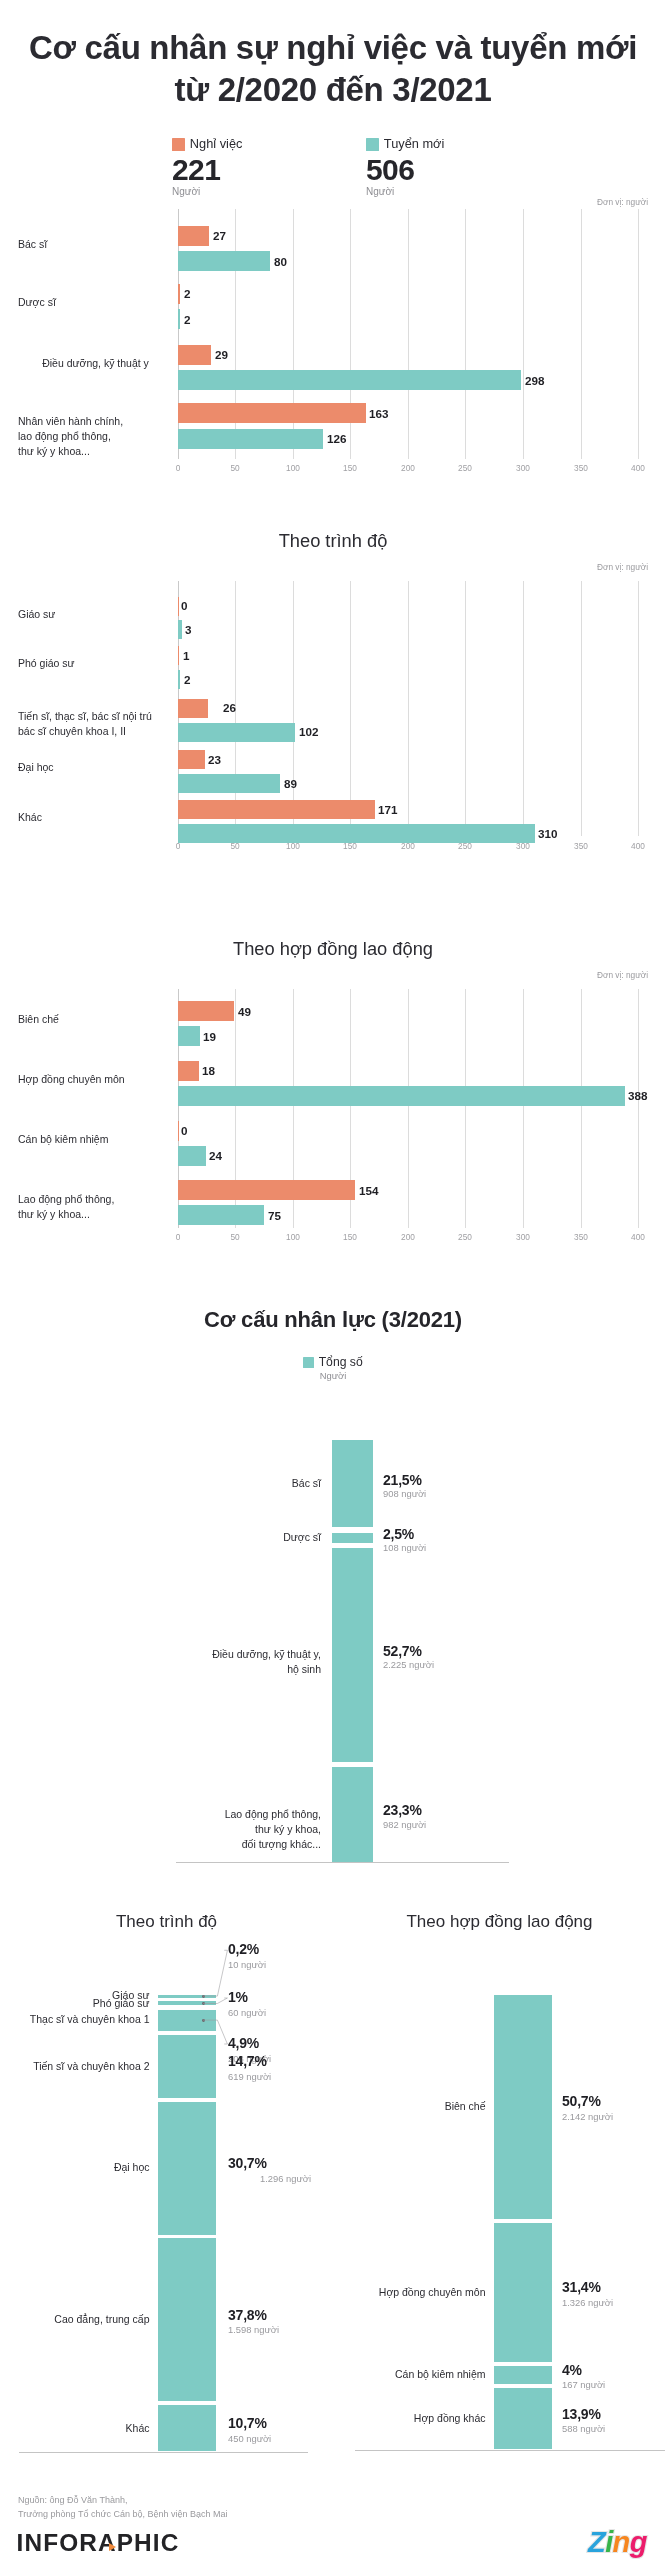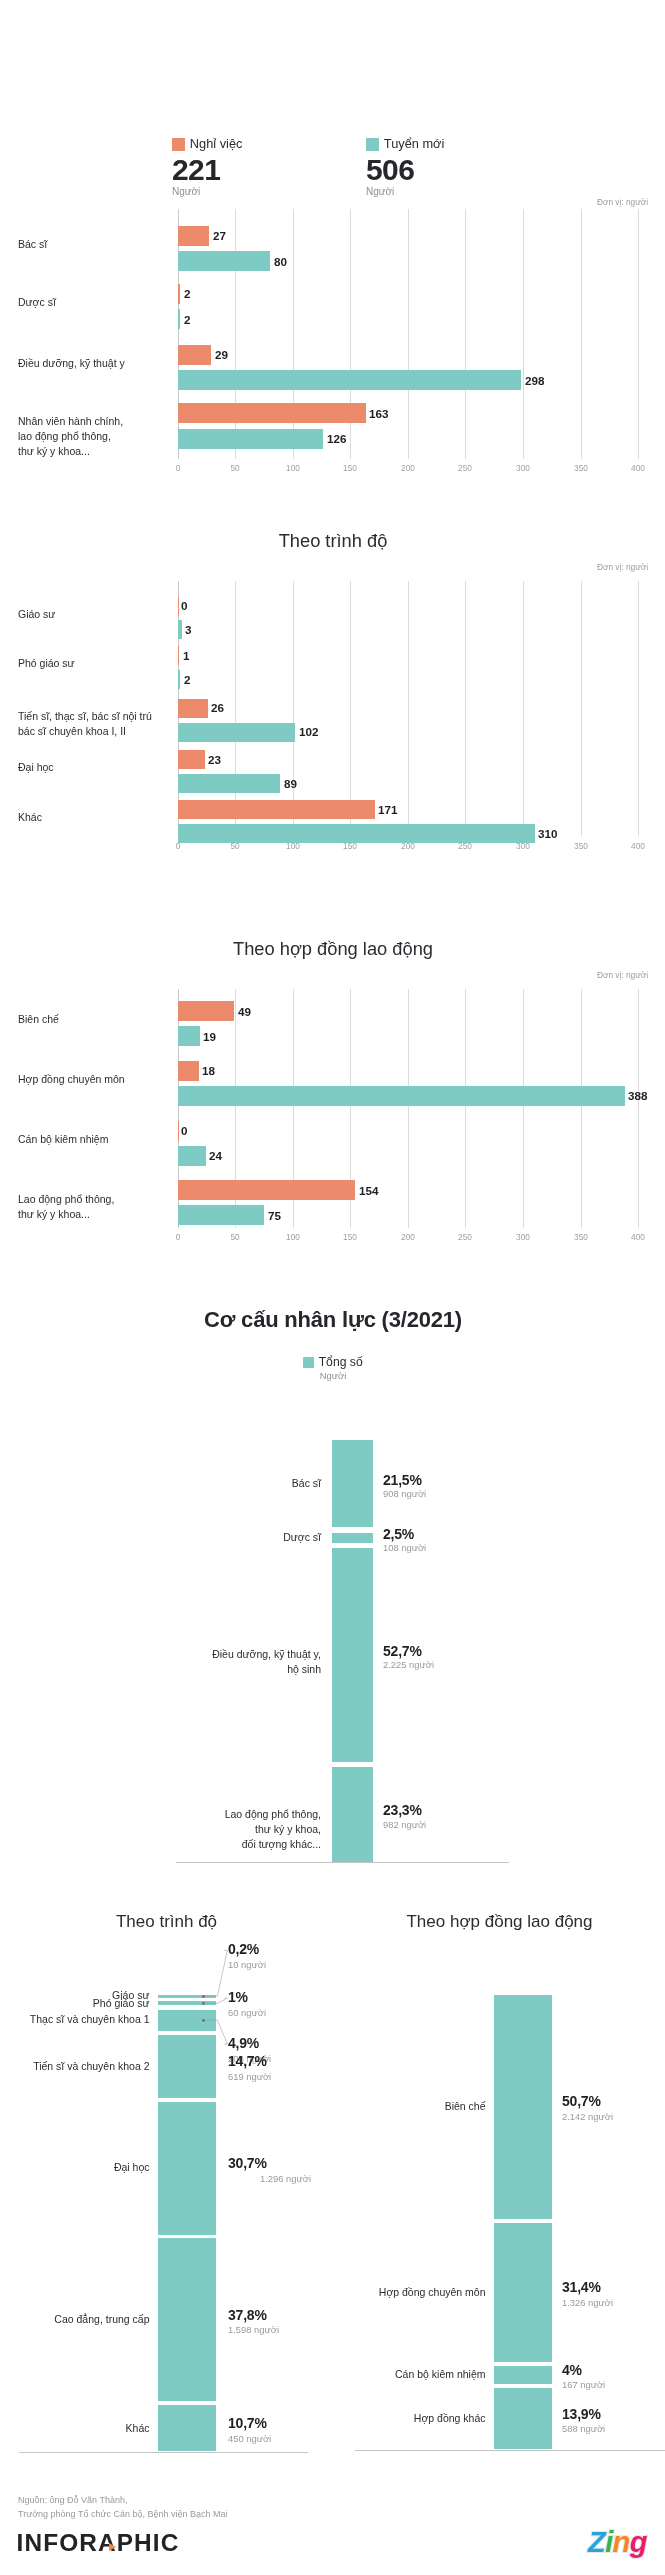--- a/index.html
+++ b/index.html
@@ -150,20 +150,24 @@
   .zing span{
     -webkit-text-stroke:2.2px #e6e6e6;
     paint-order:stroke fill;
   }
 </style>
 </head>
 <body>
 
 <div class="page">
 
+  <div class="title">
+    <span class="ln">Cơ cấu nhân sự nghỉ việc và tuyển mới</span>
+    <span class="ln">từ 2/2020 đến 3/2021</span>
+  </div>
 
   <div class="legend-top">
     <div class="legend-block">
       <div class="legend-row">
         <span class="swatch" style="background:#ec8b6b"></span>
         <span class="legend-name">Nghỉ việc</span>
       </div>
       <div class="legend-big">221</div>
       <div class="legend-unit">Người</div>
     </div>
@@ -192,21 +196,21 @@
         <div class="cat-label" style="left:18px;top:28px;width:155px;">Bác sĩ</div>
         <div class="bar" style="left:178px;top:16.6px;width:31px;height:20px;background:#ec8b6b;"></div>
         <div class="bar-val" style="left:213px;top:20px;">27</div>
         <div class="bar" style="left:178px;top:42px;width:92px;height:20px;background:#7ecbc4;"></div>
         <div class="bar-val" style="left:274px;top:46px;">80</div>
         <div class="cat-label" style="left:18px;top:86px;width:155px;">Dược sĩ</div>
         <div class="bar" style="left:178px;top:75px;width:2.3px;height:20px;background:#ec8b6b;"></div>
         <div class="bar-val" style="left:184px;top:78px;">2</div>
         <div class="bar" style="left:178px;top:100px;width:2.3px;height:20px;background:#7ecbc4;"></div>
         <div class="bar-val" style="left:184px;top:104px;">2</div>
-        <div class="cat-label" style="left:18px;top:147px;width:155px;">Điều dưỡng, kỹ thuật y</div>
+        <div class="cat-label" style="left:18px;top:147px;width:155px;text-align:center;">Điều dưỡng, kỹ thuật y</div>
         <div class="bar" style="left:178px;top:136px;width:33px;height:20px;background:#ec8b6b;"></div>
         <div class="bar-val" style="left:215px;top:139px;">29</div>
         <div class="bar" style="left:178px;top:161px;width:343px;height:20px;background:#7ecbc4;"></div>
         <div class="bar-val" style="left:525px;top:165px;">298</div>
         <div class="cat-label" style="left:18px;top:205px;width:155px;">Nhân viên hành chính,<br>lao động phổ thông,<br>thư ký y khoa...</div>
         <div class="bar" style="left:178px;top:194px;width:188px;height:20px;background:#ec8b6b;"></div>
         <div class="bar-val" style="left:369px;top:198px;">163</div>
         <div class="bar" style="left:178px;top:220px;width:145px;height:20px;background:#7ecbc4;"></div>
         <div class="bar-val" style="left:327px;top:223px;">126</div>
       </div>
@@ -240,21 +244,21 @@
         <div class="bar-val" style="left:181px;top:18.3px;">0</div>
         <div class="bar" style="left:178px;top:39px;width:3.5px;height:19px;background:#7ecbc4;"></div>
         <div class="bar-val" style="left:185px;top:42px;">3</div>
         <div class="cat-label" style="left:18px;top:75px;width:155px;">Phó giáo sư</div>
         <div class="bar" style="left:178px;top:65px;width:1.2px;height:19px;background:#ec8b6b;"></div>
         <div class="bar-val" style="left:183px;top:68px;">1</div>
         <div class="bar" style="left:178px;top:89px;width:2.3px;height:19px;background:#7ecbc4;"></div>
         <div class="bar-val" style="left:184px;top:92px;">2</div>
         <div class="cat-label" style="left:18px;top:128px;width:155px;">Tiến sĩ, thạc sĩ, bác sĩ nội trú<br>bác sĩ chuyên khoa I, II</div>
         <div class="bar" style="left:178px;top:118px;width:30px;height:19px;background:#ec8b6b;"></div>
-        <div class="bar-val" style="left:211px;top:120px;">26</div>
+        <div class="bar-val" style="left:223px;top:120px;">26</div>
         <div class="bar" style="left:178px;top:142px;width:117px;height:19px;background:#7ecbc4;"></div>
         <div class="bar-val" style="left:299px;top:144px;">102</div>
         <div class="cat-label" style="left:18px;top:179px;width:155px;">Đại học</div>
         <div class="bar" style="left:178px;top:169px;width:26.5px;height:19px;background:#ec8b6b;"></div>
         <div class="bar-val" style="left:208px;top:172px;">23</div>
         <div class="bar" style="left:178px;top:193px;width:102px;height:19px;background:#7ecbc4;"></div>
         <div class="bar-val" style="left:284px;top:196px;">89</div>
         <div class="cat-label" style="left:18px;top:229px;width:155px;">Khác</div>
         <div class="bar" style="left:178px;top:219px;width:197px;height:19px;background:#ec8b6b;"></div>
         <div class="bar-val" style="left:378px;top:222px;">171</div>

